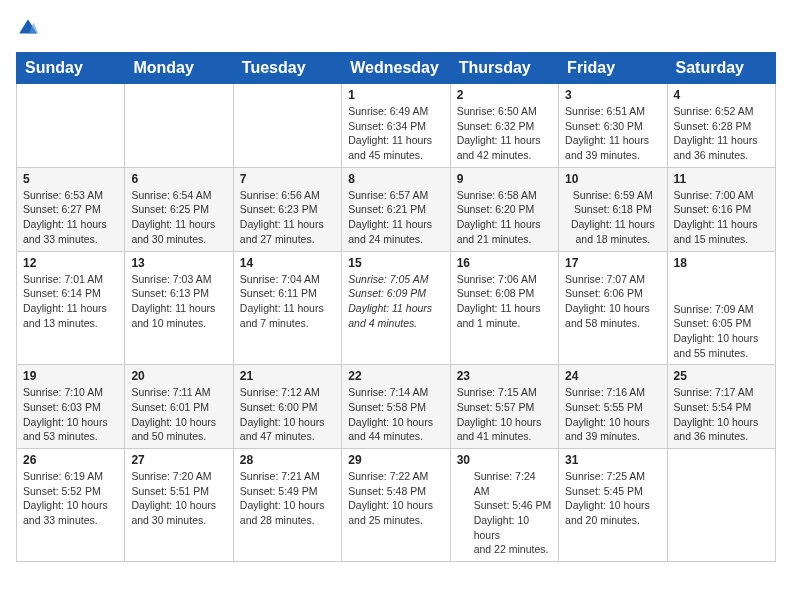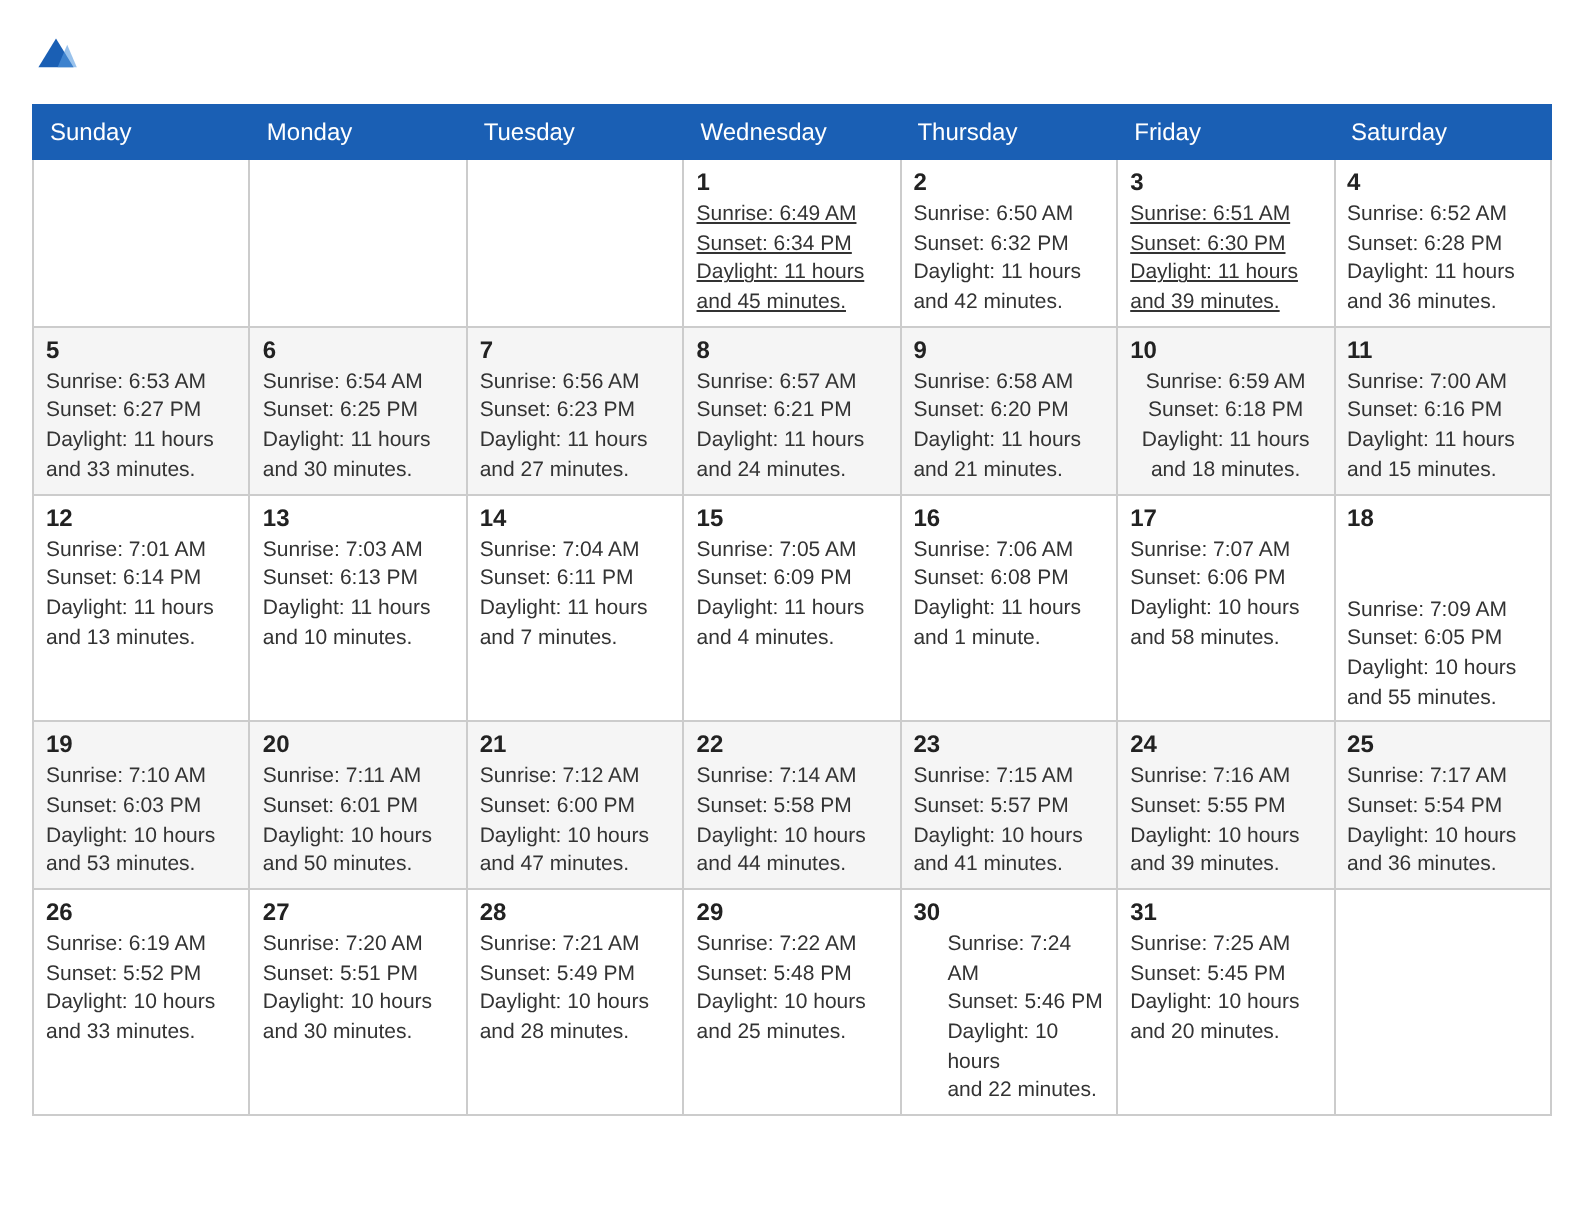--- a/index.html
+++ b/index.html
@@ -55,22 +55,22 @@
     .calendar {
       width: 100%;
       border-collapse: collapse;
       font-size: 11px;
     }
     .calendar th {
       background: #1a5fb4;
       color: #fff;
       text-align: left;
       padding: 6px 8px;
-      font-size: 12px;
-      font-weight: normal;
+      font-size: 16px;
+      font-weight: bold;
       border: 1px solid #1a5fb4;
     }
     .calendar td {
       border: 1px solid #ccc;
       vertical-align: top;
       padding: 4px 6px;
       width: 107px;
       min-height: 80px;
       background: #fff;
     }
@@ -126,35 +126,35 @@
         <th>Saturday</th>
       </tr>
   </thead>
   <tbody id="calendar-body">
   <tr class="row-odd">
         <td class="empty"></td>
         <td class="empty"></td>
         <td class="empty"></td>
         <td>
           <div class="day-num">1</div>
-          <div class="day-info" style="white-space: pre-line; text-decoration: underline;">Sunrise: 6:49 AM
+          <div class="day-info" style="white-space: pre-line;">Sunrise: 6:49 AM
 Sunset: 6:34 PM
 Daylight: 11 hours
 and 45 minutes.</div>
         </td>
         <td>
           <div class="day-num">2</div>
           <div class="day-info" style="white-space: pre-line;">Sunrise: 6:50 AM
 Sunset: 6:32 PM
 Daylight: 11 hours
 and 42 minutes.</div>
         </td>
         <td>
           <div class="day-num">3</div>
-          <div class="day-info" style="white-space: pre-line; text-decoration: underline;">Sunrise: 6:51 AM
+          <div class="day-info" style="white-space: pre-line;">Sunrise: 6:51 AM
 Sunset: 6:30 PM
 Daylight: 11 hours
 and 39 minutes.</div>
         </td>
         <td>
           <div class="day-num">4</div>
           <div class="day-info" style="white-space: pre-line;">Sunrise: 6:52 AM
 Sunset: 6:28 PM
 Daylight: 11 hours
 and 36 minutes.</div>
@@ -228,21 +228,21 @@
         </td>
         <td>
           <div class="day-num">14</div>
           <div class="day-info" style="white-space: pre-line;">Sunrise: 7:04 AM
 Sunset: 6:11 PM
 Daylight: 11 hours
 and 7 minutes.</div>
         </td>
         <td>
           <div class="day-num">15</div>
-          <div class="day-info" style="white-space: pre-line;">Sunrise: 7:05 AM
+          <div class="day-info" style="white-space: pre-line; font-style: italic;">Sunrise: 7:05 AM
 Sunset: 6:09 PM
 Daylight: 11 hours
 and 4 minutes.</div>
         </td>
         <td>
           <div class="day-num">16</div>
           <div class="day-info" style="white-space: pre-line;">Sunrise: 7:06 AM
 Sunset: 6:08 PM
 Daylight: 11 hours
 and 1 minute.</div>

